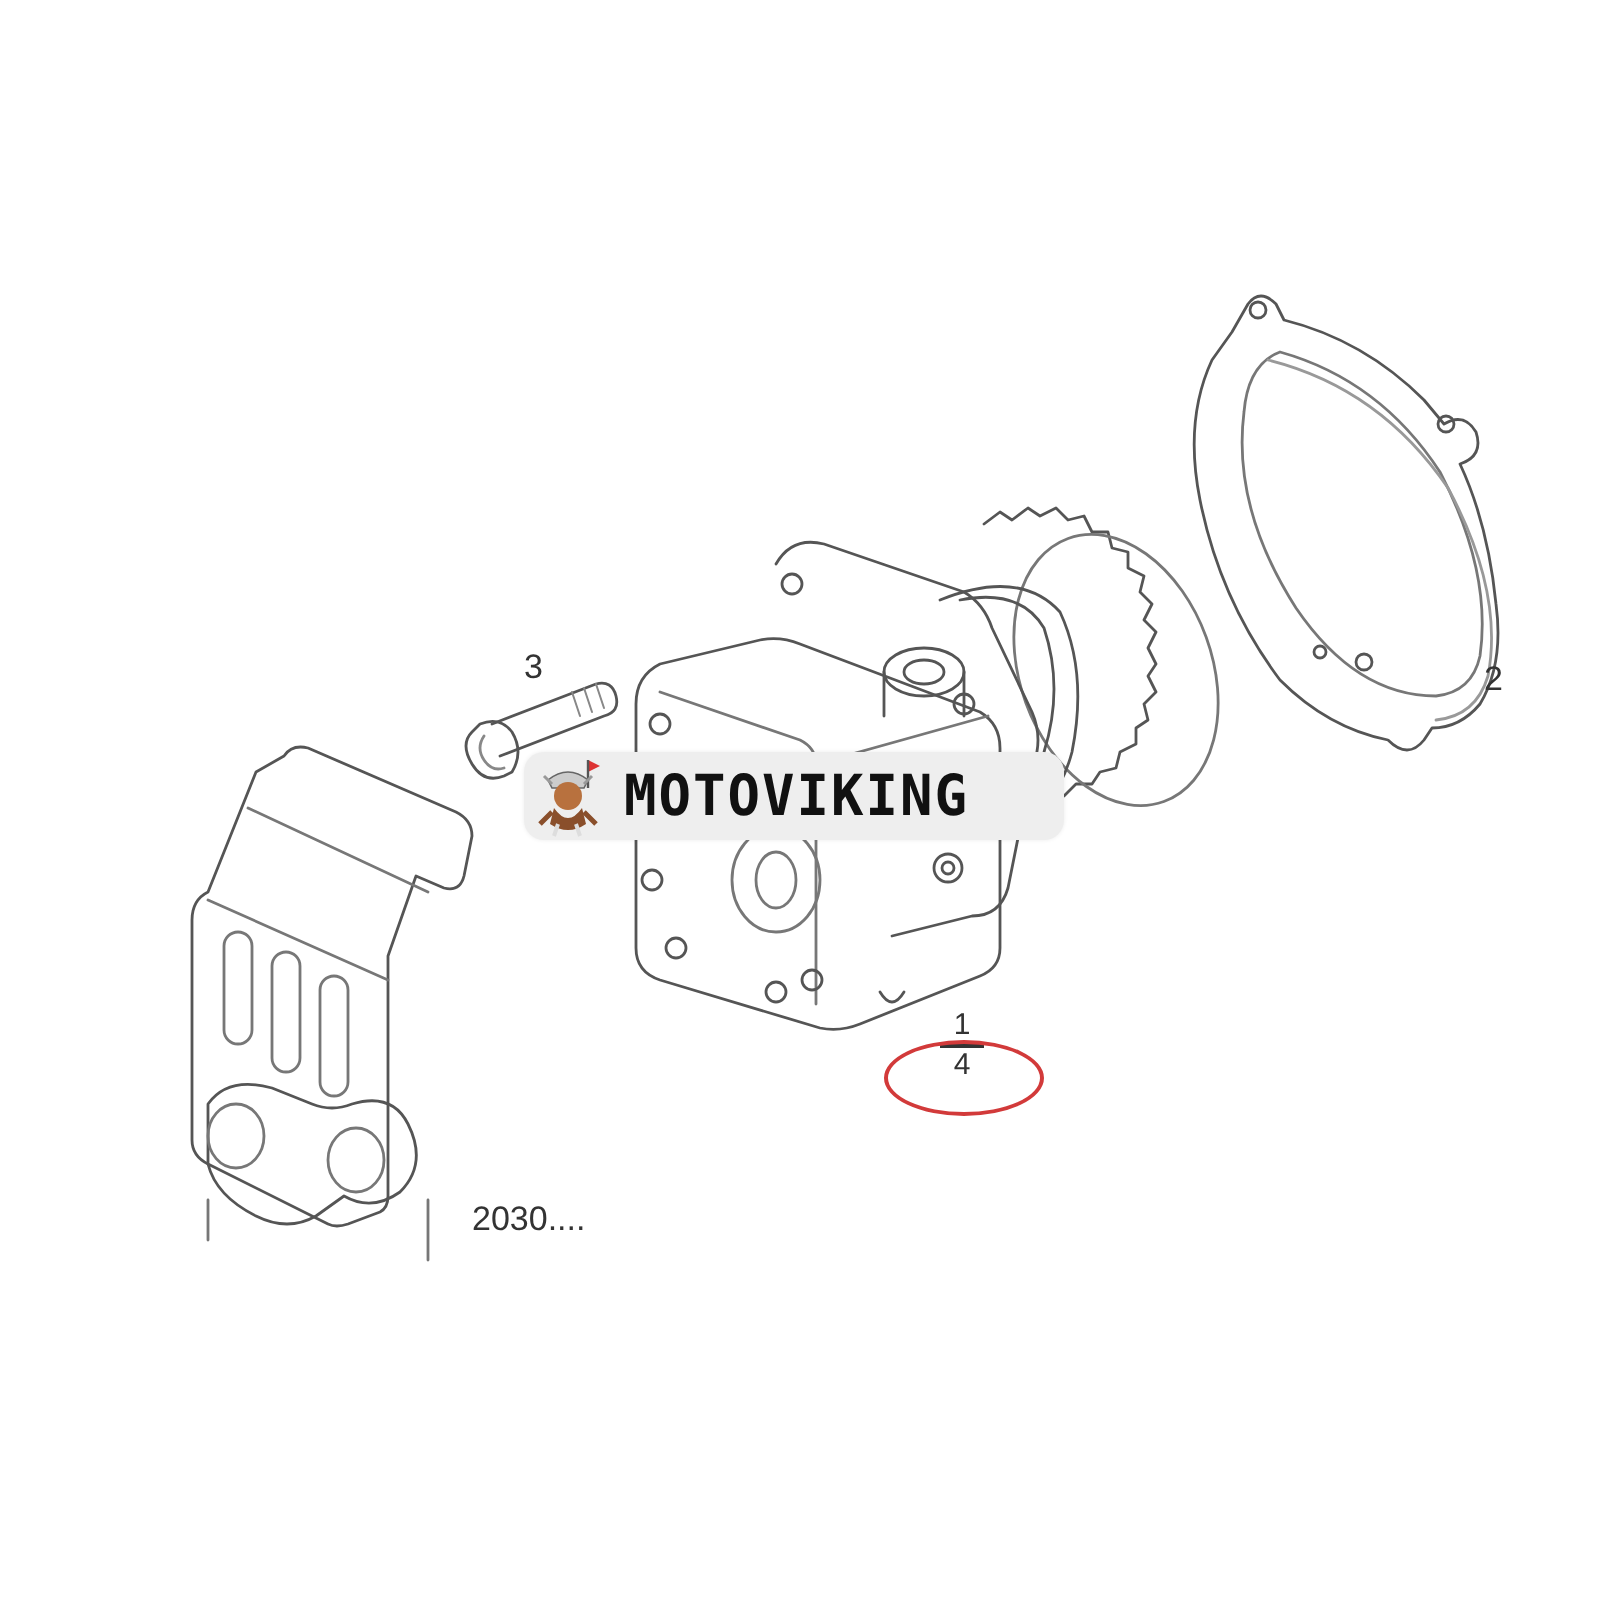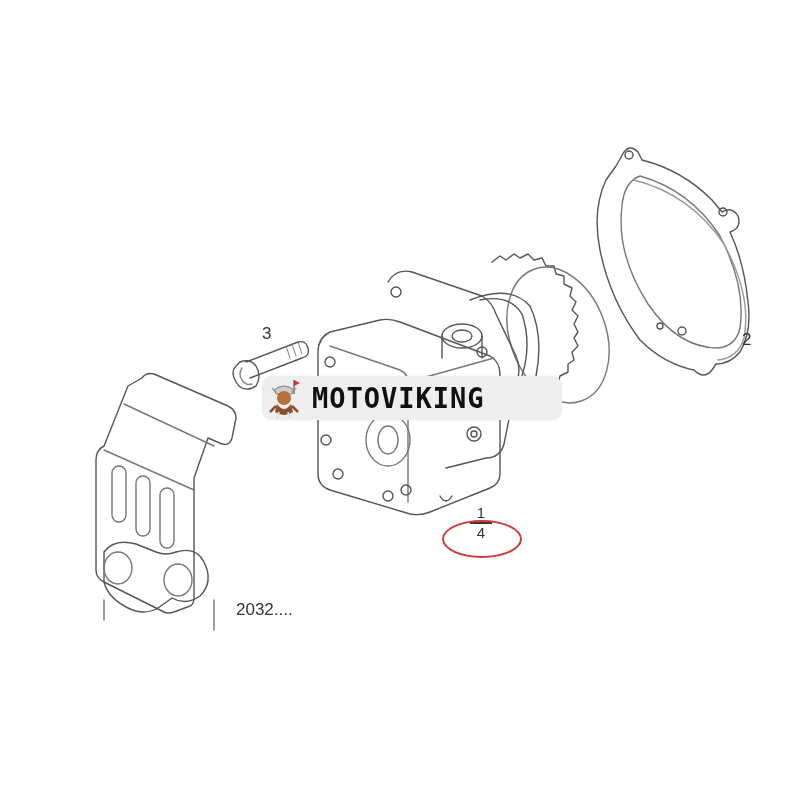--- a/index.html
+++ b/index.html
@@ -1,19 +1,19 @@
 <!DOCTYPE html>
 <html><head>
 <meta charset="utf-8">
 <style>
   html,body{margin:0;padding:0;background:#ffffff;}
   body{width:800px;height:800px;position:relative;overflow:hidden;font-family:"Liberation Sans",sans-serif;}
   #canvas{position:absolute;left:0;top:0;width:800px;height:800px;}
   .callout{position:absolute;font-family:"Liberation Sans",sans-serif;font-size:17px;color:#333;}
-  #logo{position:absolute;left:262px;top:376px;width:300px;height:44px;background:#eeeeee;border-radius:10px;display:flex;align-items:center;box-shadow:0 0 2px rgba(0,0,0,0.08);}
+  #logo{position:absolute;left:262px;top:376px;width:270px;height:44px;background:#eeeeee;border-radius:10px;display:flex;align-items:center;box-shadow:0 0 2px rgba(0,0,0,0.08);}
   #logo .brand{font-family:"DejaVu Sans Mono",monospace;font-weight:bold;font-size:27px;letter-spacing:1px;color:#111;margin-left:4px;transform:scaleY(1.05);}
   #logo .mascot{width:44px;height:44px;margin-left:2px;}
   #ref-circle{position:absolute;left:442px;top:520px;width:80px;height:38px;border:2px solid #d23a3a;border-radius:50%;box-sizing:border-box;}
   #ref-frac{position:absolute;left:466px;top:505px;width:30px;text-align:center;font-size:15px;color:#333;line-height:16px;}
   #ref-frac .num{display:block;}
   #ref-frac .bar{display:block;height:1.5px;background:#333;margin:1px 4px 1px 4px;}
   #ref-frac .den{display:block;}
 </style>
 </head>
 <body>
@@ -82,21 +82,21 @@
       <path d="M104 552 q10-14 32-8 l20 8 q10 4 20 0 q20-6 28 10 q10 20-4 34 q-14 10-28 2 l-14 10 q-14 8-30 0 q-20-10-24-26 z"></path>
       <ellipse cx="118" cy="568" rx="14" ry="16" stroke="#777"></ellipse>
       <ellipse cx="178" cy="580" rx="14" ry="16" stroke="#777"></ellipse>
       <path d="M104 600 l0 20 M214 600 l0 30" stroke="#777"></path>
     </g>
   </g>
 </svg>
 
 <div class="callout" style="left:262px;top:324px;">3</div>
 <div class="callout" style="left:742px;top:330px;">2</div>
-<div class="callout" style="left:236px;top:600px;">2032....</div>
+<div class="callout" style="left:236px;top:600px;">2030....</div>
 
 <div id="ref-frac">
   <span class="num">1</span>
   <span class="bar"></span>
   <span class="den">4</span>
 </div>
 <div id="ref-circle"></div>
 
 <div id="logo">
   <svg class="mascot" viewBox="0 0 44 44">

